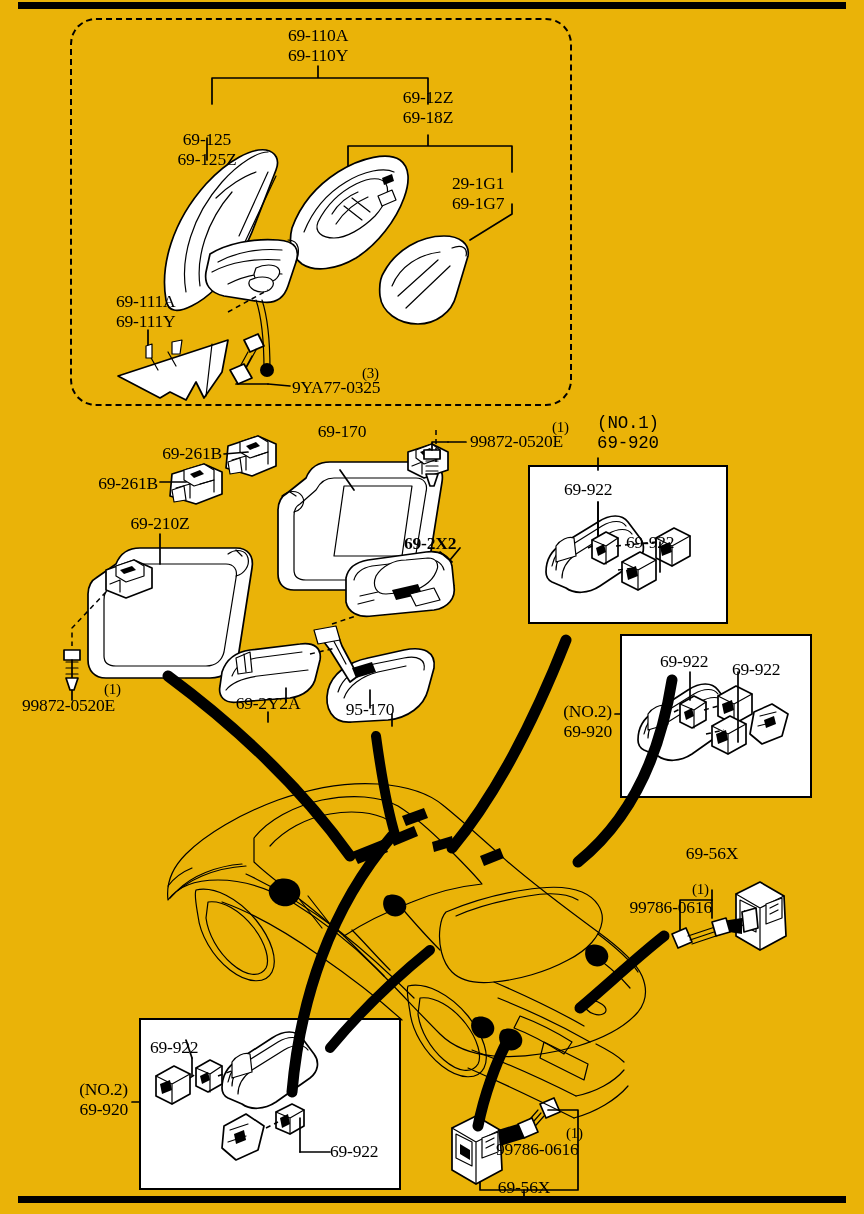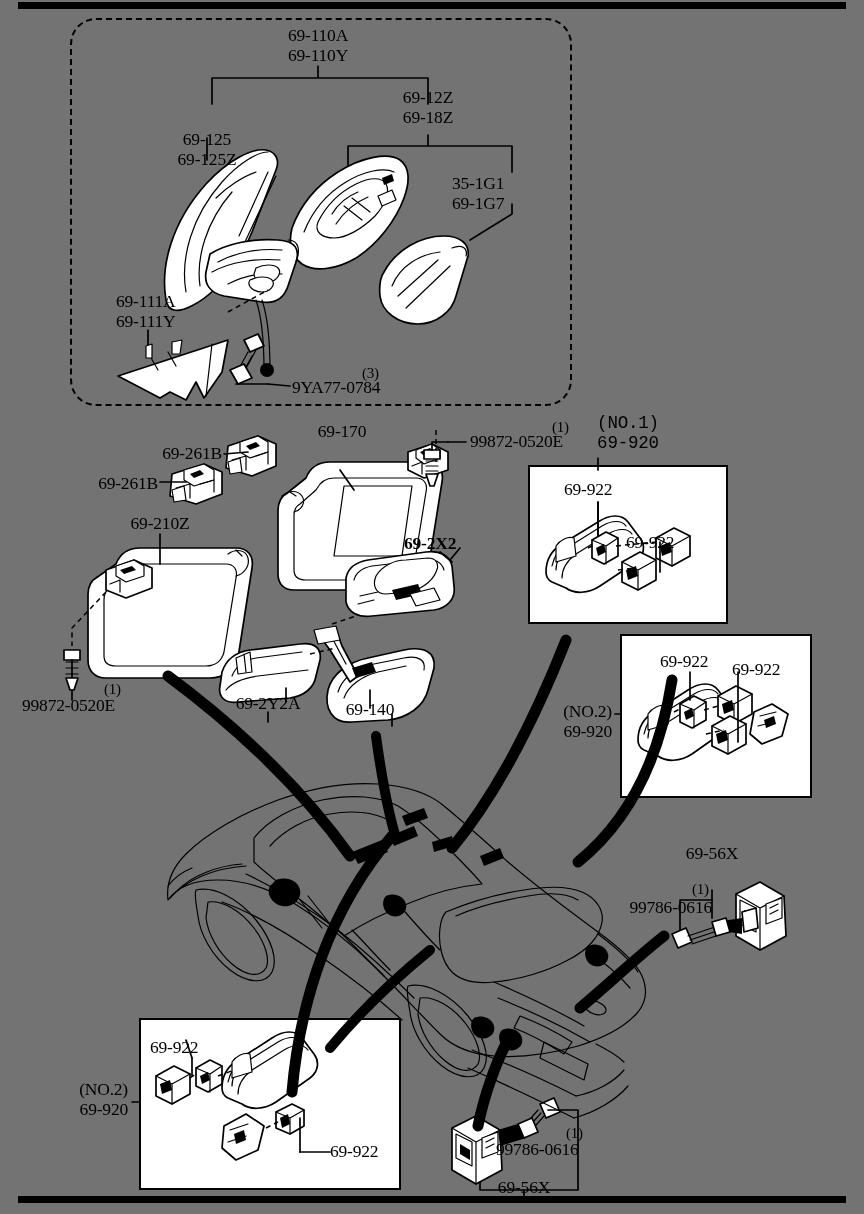--- a/index.html
+++ b/index.html
@@ -8,21 +8,21 @@
     padding: 0;
     background: #ffffff;
   }
   body {
     font-family: "Liberation Serif", serif;
   }
   #sheet {
     position: relative;
     width: 864px;
     height: 1214px;
-    background: #737373;
+    background: #eab308;
     overflow: hidden;
   }
   
   .rule {
     position: absolute;
     left: 18px;
     width: 828px;
     height: 7px;
     background: #000;
   }
@@ -520,45 +520,45 @@
       <path class="ln" d="M160,564 L160,534"></path>
     </g>
   </svg>
 
   <div class="lbl c two" style="left:318px; top:26px;"><span>69-110A</span><br><span>69-110Y</span></div>
 
   <div class="lbl c two" style="left:207px; top:100px;margin-top:30px;"><span>69-125</span><br><span>69-125Z</span></div>
 
   <div class="lbl c two" style="left:428px; top:88px;"><span>69-12Z</span><br><span>69-18Z</span></div>
 
-  <div class="lbl two" style="left:452px; top:174px;"><span>35-1G1</span><br><span>69-1G7</span></div>
+  <div class="lbl two" style="left:452px; top:174px;"><span>29-1G1</span><br><span>69-1G7</span></div>
 
   <div class="lbl two" style="left:116px; top:292px;"><span>69-111A</span><br><span>69-111Y</span></div>
 
   <div class="lbl" style="left:362px; top:364px; font-size:15px;"><span>(3)</span></div>
-  <div class="lbl" style="left:292px; top:378px;"><span>9YA77-0784</span></div>
+  <div class="lbl" style="left:292px; top:378px;"><span>9YA77-0325</span></div>
 
   <div class="lbl r" style="left:222px; top:444px;"><span>69-261B</span></div>
   <div class="lbl r" style="left:158px; top:474px;"><span>69-261B</span></div>
 
   <div class="lbl c" style="left:342px; top:422px;"><span>69-170</span></div>
 
   <div class="lbl c" style="left:160px; top:514px;"><span>69-210Z</span></div>
 
   <div class="lbl" style="left:552px; top:418px; font-size:15px;"><span>(1)</span></div>
   <div class="lbl" style="left:470px; top:432px;"><span>99872-0520E</span></div>
 
   <div class="lbl" style="left:104px; top:680px; font-size:15px;"><span>(1)</span></div>
   <div class="lbl" style="left:22px; top:696px;"><span>99872-0520E</span></div>
 
   <div class="lbl" style="left:404px; top:534px;font-weight:bold;"><span>69-2X2</span></div>
 
   <div class="lbl c" style="left:268px; top:694px;"><span>69-2Y2A</span></div>
 
-  <div class="lbl c" style="left:370px; top:700px;"><span>69-140</span></div>
+  <div class="lbl c" style="left:370px; top:700px;"><span>95-170</span></div>
 
   <div class="lbl c two" style="left:628px; top:414px;font-family:Liberation Mono, monospace;"><span>(NO.1)</span><br><span>69-920</span></div>
   <div class="lbl" style="left:564px; top:480px;"><span>69-922</span></div>
   <div class="lbl" style="left:626px; top:533px;"><span>69-922</span></div>
 
   <div class="lbl r two" style="left:612px; top:702px; text-align:right;"><span>(NO.2)</span><br><span>69-920</span></div>
   <div class="lbl" style="left:660px; top:652px;"><span>69-922</span></div>
   <div class="lbl" style="left:732px; top:660px;"><span>69-922</span></div>
 
   <div class="lbl r two" style="left:128px; top:1080px; text-align:right;"><span>(NO.2)</span><br><span>69-920</span></div>

